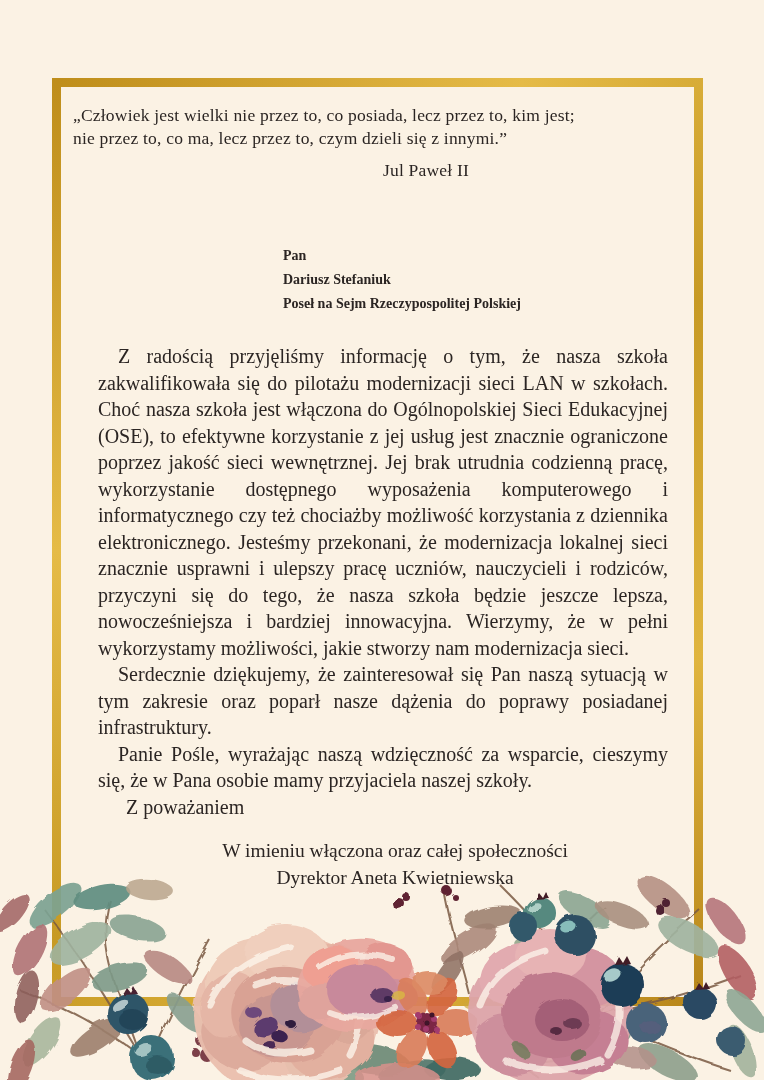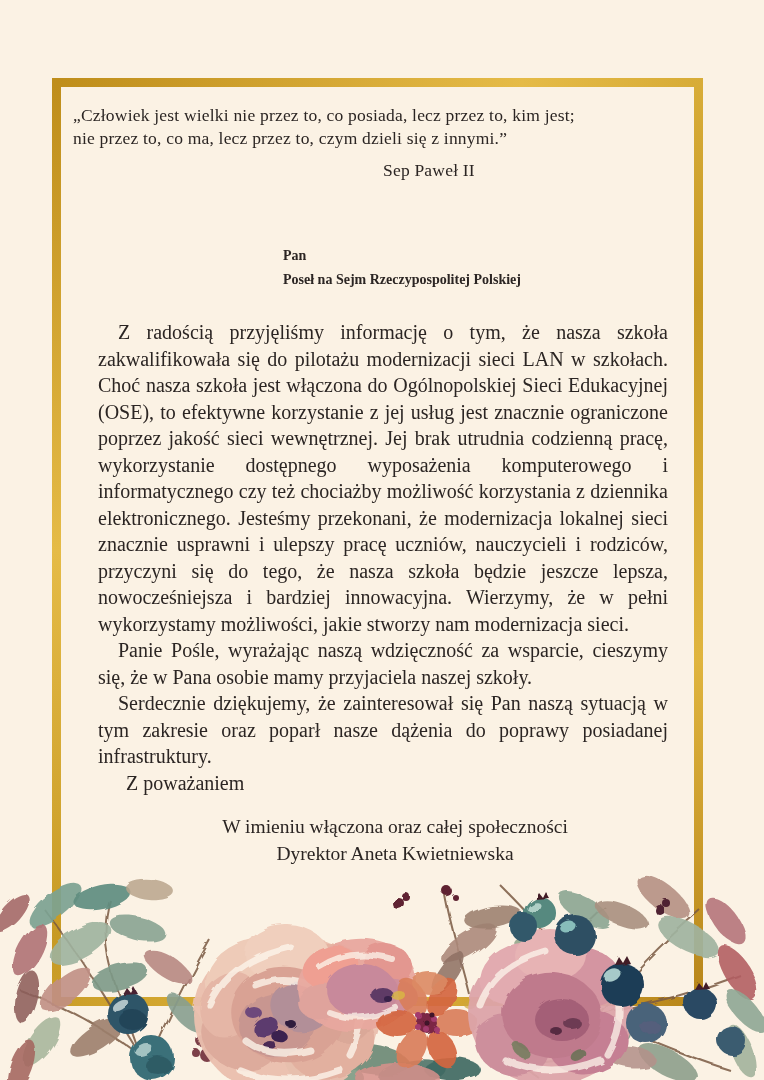--- a/index.html
+++ b/index.html
@@ -81,32 +81,33 @@
 
 <div class="page">
 
   <div class="frame"></div>
 
   <div class="content">
 
     <div class="quote">
       <p>„Człowiek jest wielki nie przez to, co posiada, lecz przez to, kim jest;</p>
       <p>nie przez to, co ma, lecz przez to, czym dzieli się z innymi.”</p>
-      <p class="attribution">Sep Paweł II</p>
+      <p class="attribution">Jul Paweł II</p>
     </div>
 
     <div class="recipient">
       <p>Pan</p>
+      <p>Dariusz Stefaniuk</p>
       <p>Poseł na Sejm Rzeczypospolitej Polskiej</p>
     </div>
 
     <div class="letter-body">
       <p class="para">Z radością przyjęliśmy informację o tym, że nasza szkoła zakwalifikowała się do pilotażu modernizacji sieci LAN w szkołach. Choć nasza szkoła jest włączona do Ogólnopolskiej Sieci Edukacyjnej (OSE), to efektywne korzystanie z jej usług jest znacznie ograniczone poprzez jakość sieci wewnętrznej. Jej brak utrudnia codzienną pracę, wykorzystanie dostępnego wyposażenia komputerowego i informatycznego czy też chociażby możliwość korzystania z dziennika elektronicznego. Jesteśmy przekonani, że modernizacja lokalnej sieci znacznie usprawni i ulepszy pracę uczniów, nauczycieli i rodziców, przyczyni się do tego, że nasza szkoła będzie jeszcze lepsza, nowocześniejsza i bardziej innowacyjna. Wierzymy, że w pełni wykorzystamy możliwości, jakie stworzy nam modernizacja sieci.</p>
+      <p class="para">Serdecznie dziękujemy, że zainteresował się Pan naszą sytuacją w tym zakresie oraz poparł nasze dążenia do poprawy posiadanej infrastruktury.</p>
       <p class="para">Panie Pośle, wyrażając naszą wdzięczność za wsparcie, cieszymy się, że w Pana osobie mamy przyjaciela naszej szkoły.</p>
-      <p class="para">Serdecznie dziękujemy, że zainteresował się Pan naszą sytuacją w tym zakresie oraz poparł nasze dążenia do poprawy posiadanej infrastruktury.</p>
       <p class="valediction">Z poważaniem</p>
       <div class="signature">
         <p>W imieniu włączona oraz całej społeczności</p>
         <p>Dyrektor Aneta Kwietniewska</p>
       </div>
     </div>
 
   </div>
 
   <svg class="flowers" viewBox="0 0 764 225" xmlns="http://www.w3.org/2000/svg" aria-hidden="true">

